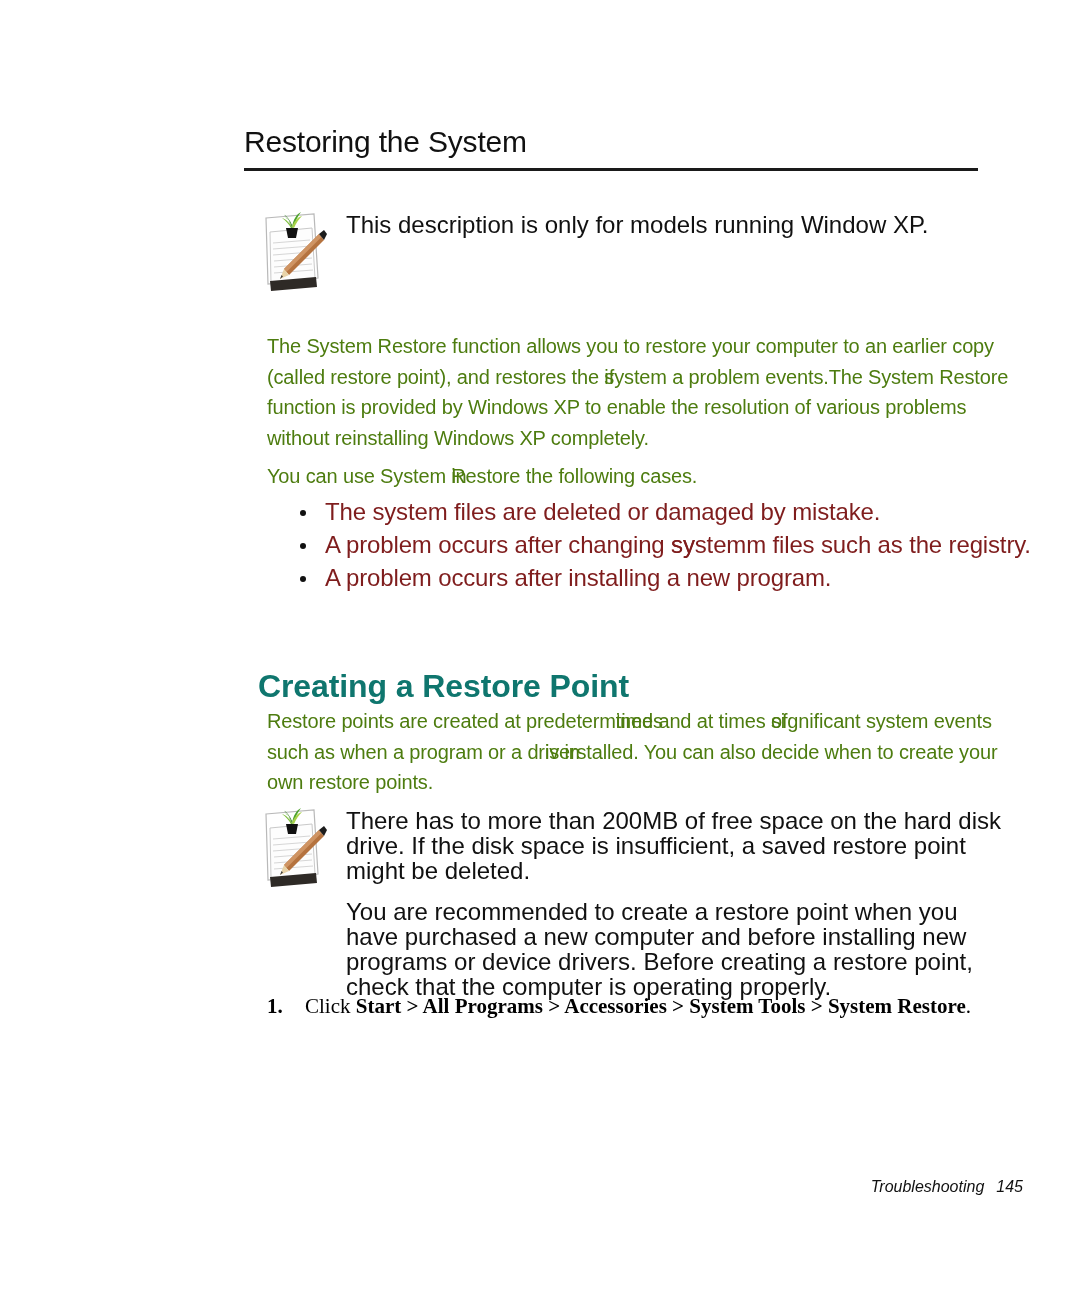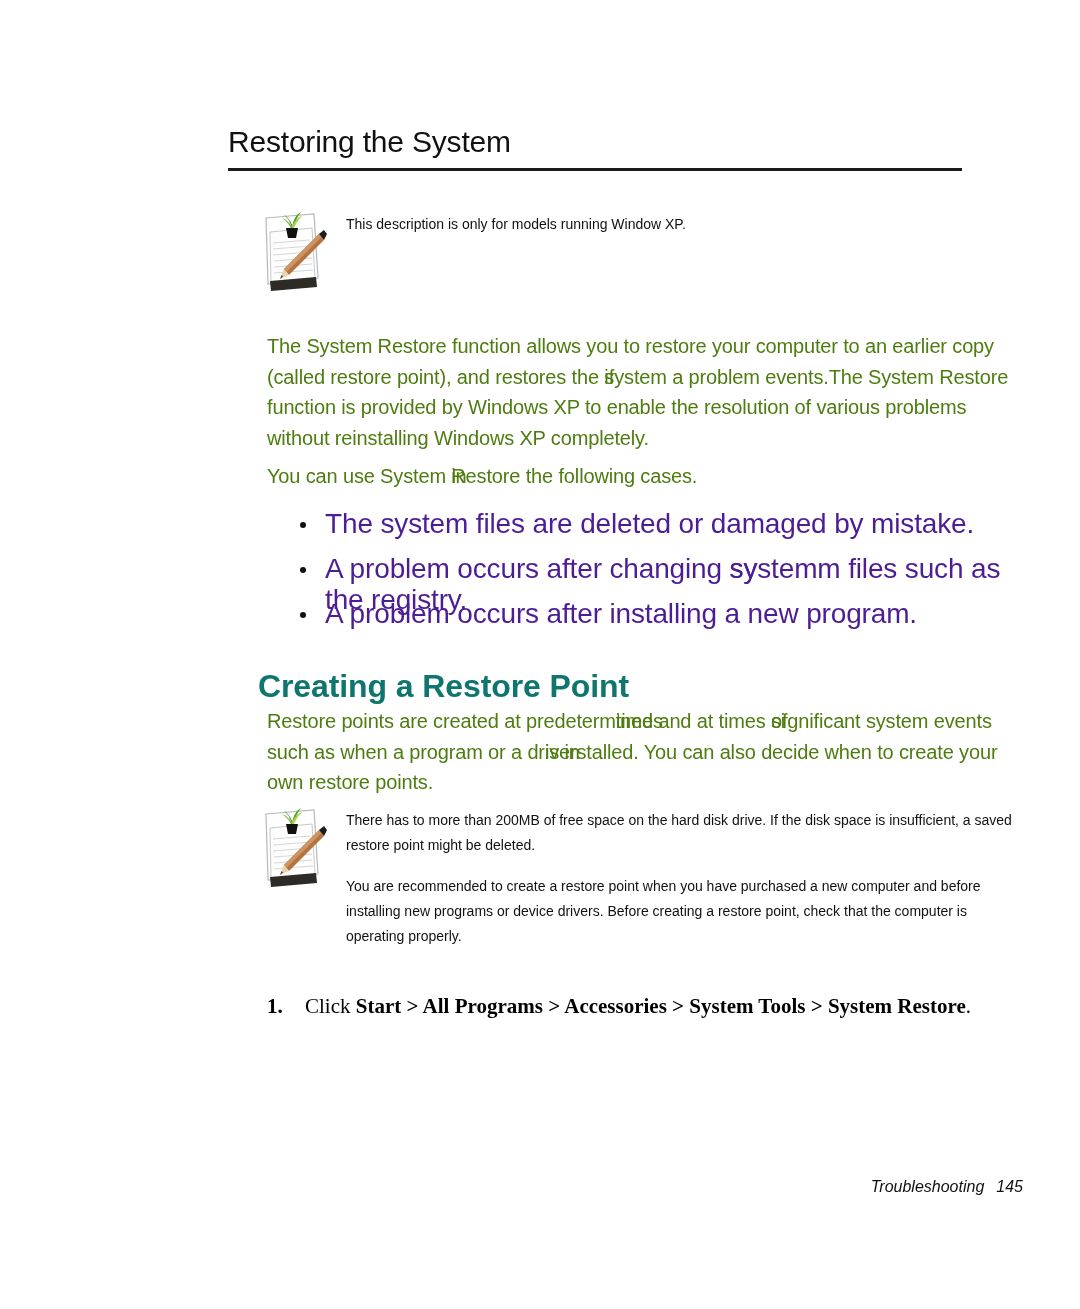--- a/index.html
+++ b/index.html
@@ -20,21 +20,21 @@
     position: absolute;
     inset: 0;
     width: 1080px;
     height: 1309px;
     overflow: hidden;
   }
 
   
   .title-block {
     position: absolute;
-    left: 228px;
+    left: 244px;
     top: 124px;
     width: 734px;
   }
   .page-title {
     font-family: "Liberation Sans", sans-serif;
     font-size: 30px;
     font-weight: 400;
     letter-spacing: -0.2px;
     line-height: 36px;
     color: #111111;
@@ -58,21 +58,21 @@
 
   .note-icon {
     width: 74px;
     min-width: 74px;
     height: 92px;
     position: relative;
     margin-right: 16px;
   }
   .note-body {
     padding-top: 6px;
-    font-size: 14px;
+    font-size: 24px;
     line-height: 25px;
     color: #111111;
   }
   .note-body p { margin: 0 0 16px 0; }
   .note-body p:last-child { margin-bottom: 0; }
 
   
   .note-icon svg { display: block; }
 
   
@@ -110,26 +110,25 @@
     left: 296px;
     top: 497px;
     width: 740px;
     margin: 0;
     padding: 0;
     list-style: none;
   }
   .bullets li {
     position: relative;
     padding-left: 29px;
-    font-size: 28px;
+    font-size: 24px;
     line-height: 30.5px;
     height: 33px;
     letter-spacing: -0.15px;
-    color: #4c1d95;
-    margin-top: 12px;
+    color: #7f1d1d;
   }
   .bullets li .dot {
     position: absolute;
     left: 4px;
     top: 13px;
     width: 6px;
     height: 6px;
     border-radius: 50%;
     background: #111111;
   }

